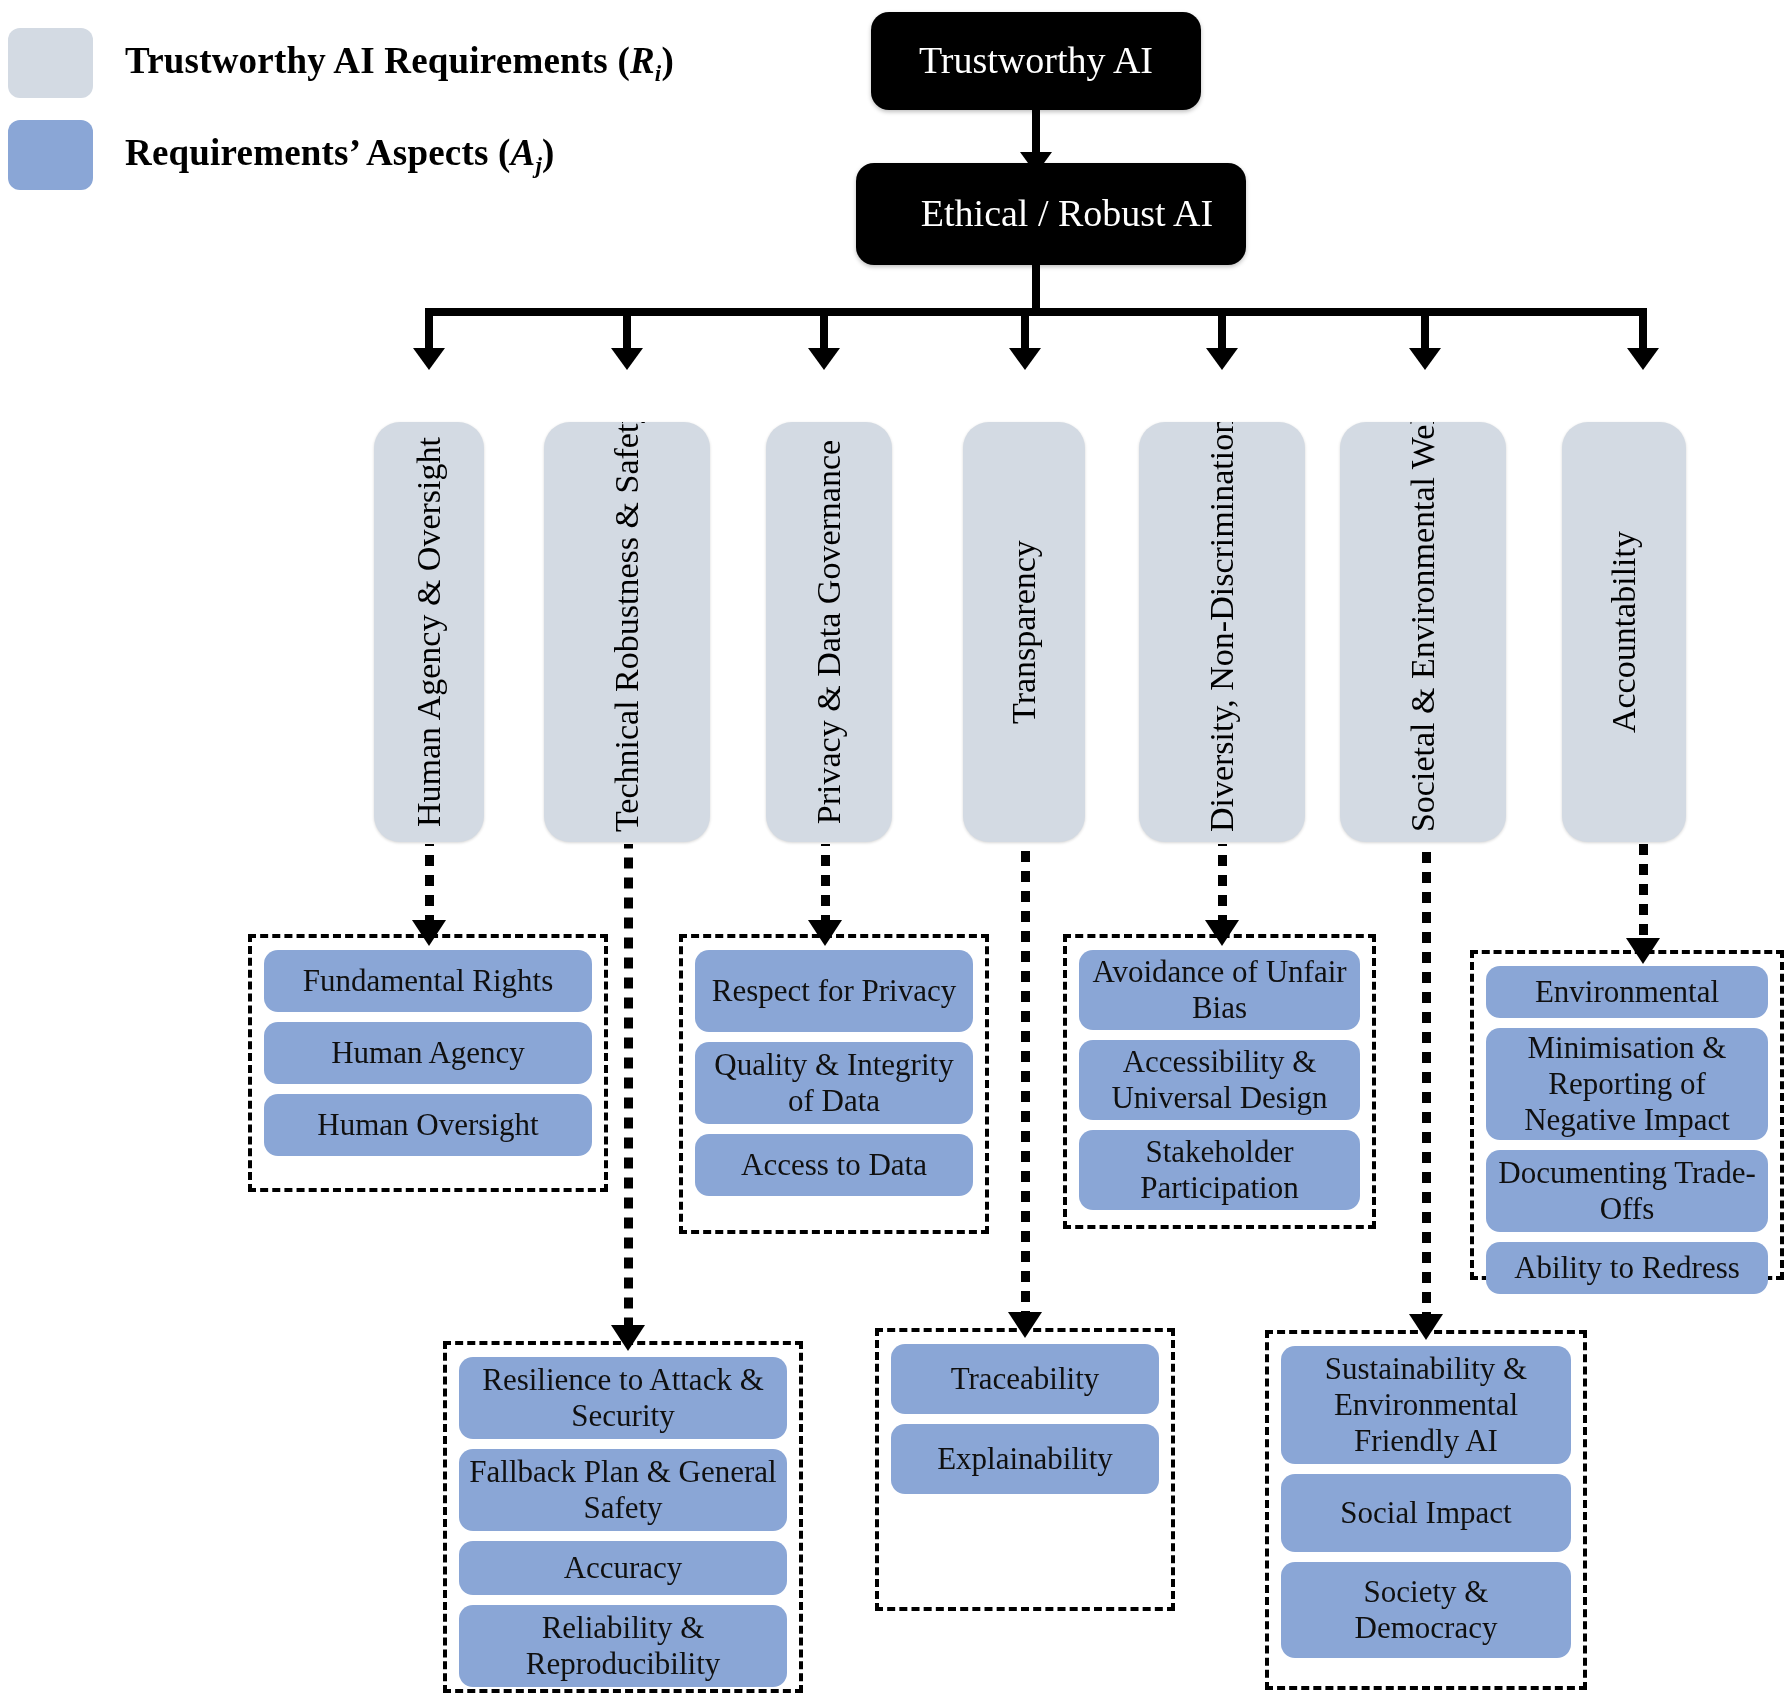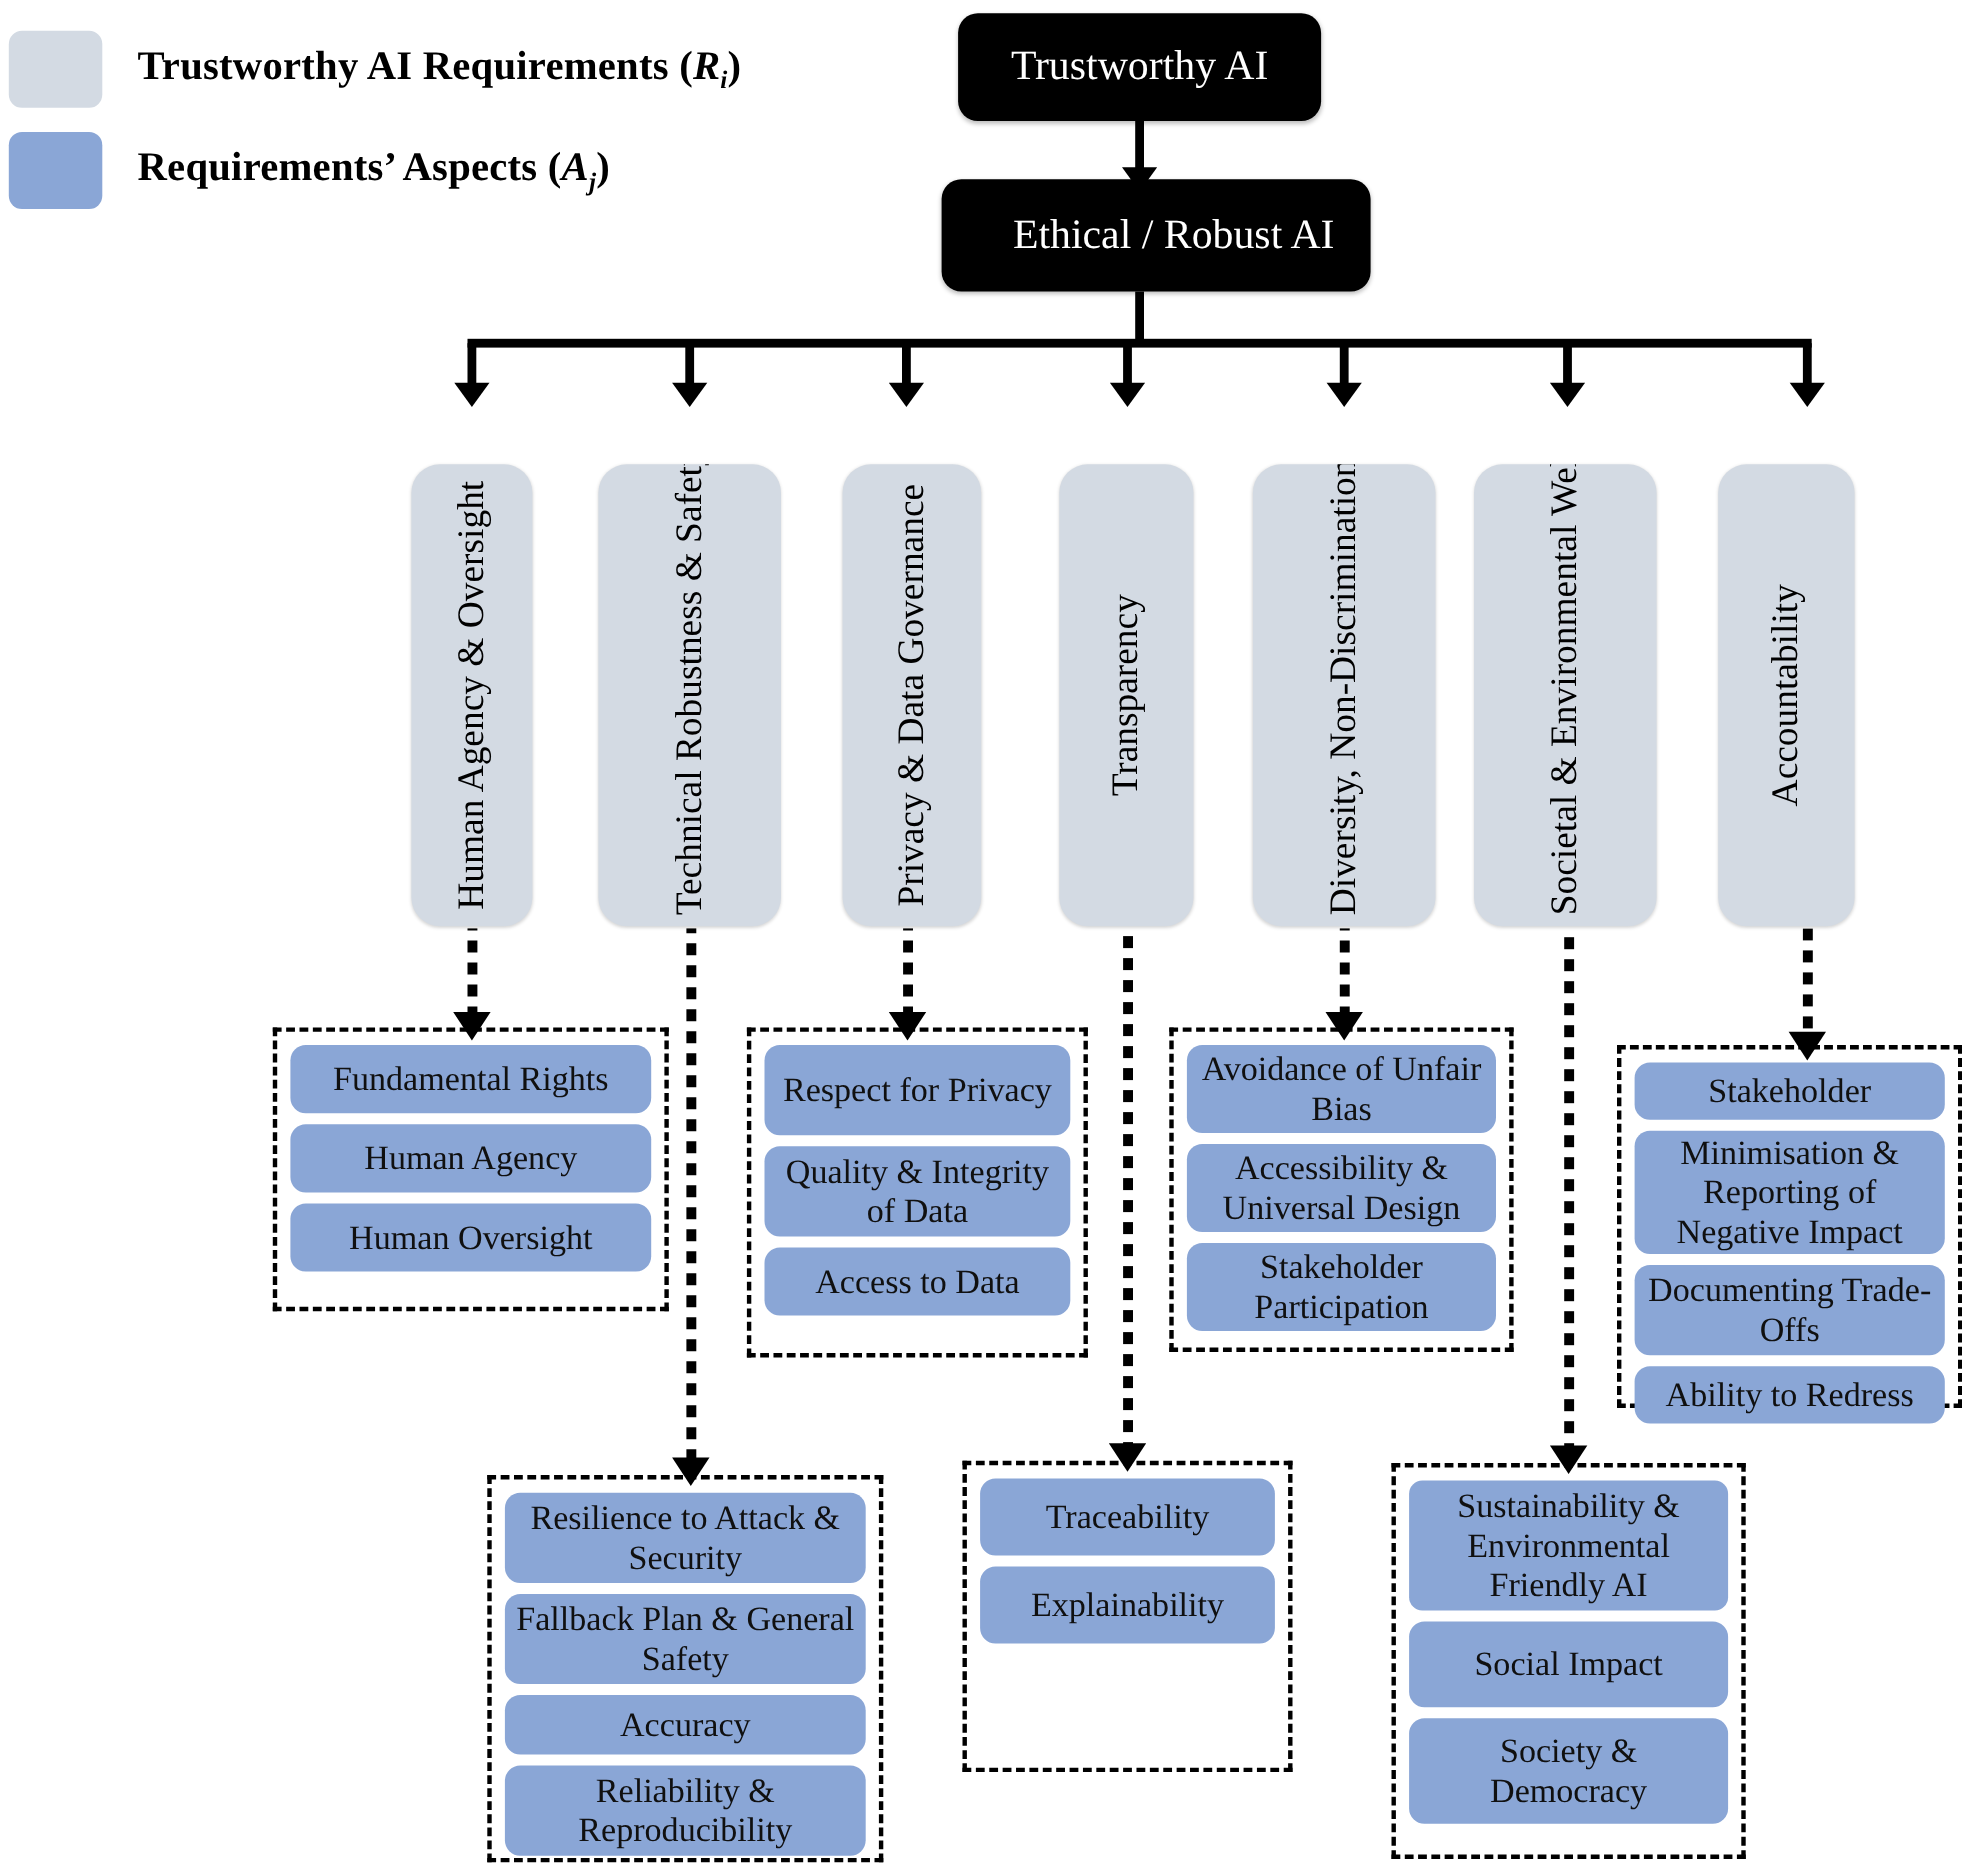--- a/index.html
+++ b/index.html
@@ -155,35 +155,35 @@
   <div class="aspect-chip" style="height:62px;">Access to Data</div>
 </div>
 
 <div class="abs aspect-group" style="left:1063px;top:934px;width:313px;height:295px;">
   <div class="aspect-chip" style="height:80px;">Avoidance of Unfair Bias</div>
   <div class="aspect-chip" style="height:80px;">Accessibility &amp; Universal Design</div>
   <div class="aspect-chip" style="height:80px;">Stakeholder Participation</div>
 </div>
 
 <div class="abs aspect-group" style="left:1470px;top:950px;width:314px;height:330px;">
-  <div class="aspect-chip" style="height:52px;">Stakeholder</div>
+  <div class="aspect-chip" style="height:52px;">Environmental</div>
   <div class="aspect-chip" style="height:112px;">Minimisation &amp; Reporting of Negative Impact</div>
   <div class="aspect-chip" style="height:82px;">Documenting Trade-Offs</div>
   <div class="aspect-chip" style="height:52px;">Ability to Redress</div>
 </div>
 
 <div class="abs aspect-group" style="left:443px;top:1341px;width:360px;height:352px;">
   <div class="aspect-chip" style="height:82px;">Resilience to Attack &amp; Security</div>
   <div class="aspect-chip" style="height:82px;">Fallback Plan &amp; General Safety</div>
   <div class="aspect-chip" style="height:54px;">Accuracy</div>
   <div class="aspect-chip" style="height:82px;">Reliability &amp; Reproducibility</div>
 </div>
 
 <div class="abs aspect-group" style="left:875px;top:1328px;width:300px;height:283px;">
   <div class="aspect-chip" style="height:70px;">Traceability</div>
   <div class="aspect-chip" style="height:70px;">Explainability</div>
 </div>
 
 <div class="abs aspect-group" style="left:1265px;top:1330px;width:322px;height:360px;">
-  <div class="aspect-chip" style="height:118px;border-radius:12px;">Sustainability &amp; Environmental Friendly AI</div>
+  <div class="aspect-chip" style="height:118px;">Sustainability &amp; Environmental Friendly AI</div>
   <div class="aspect-chip" style="height:78px;">Social Impact</div>
   <div class="aspect-chip" style="height:96px;">Society &amp; Democracy</div>
 </div>
 
 </body></html>

